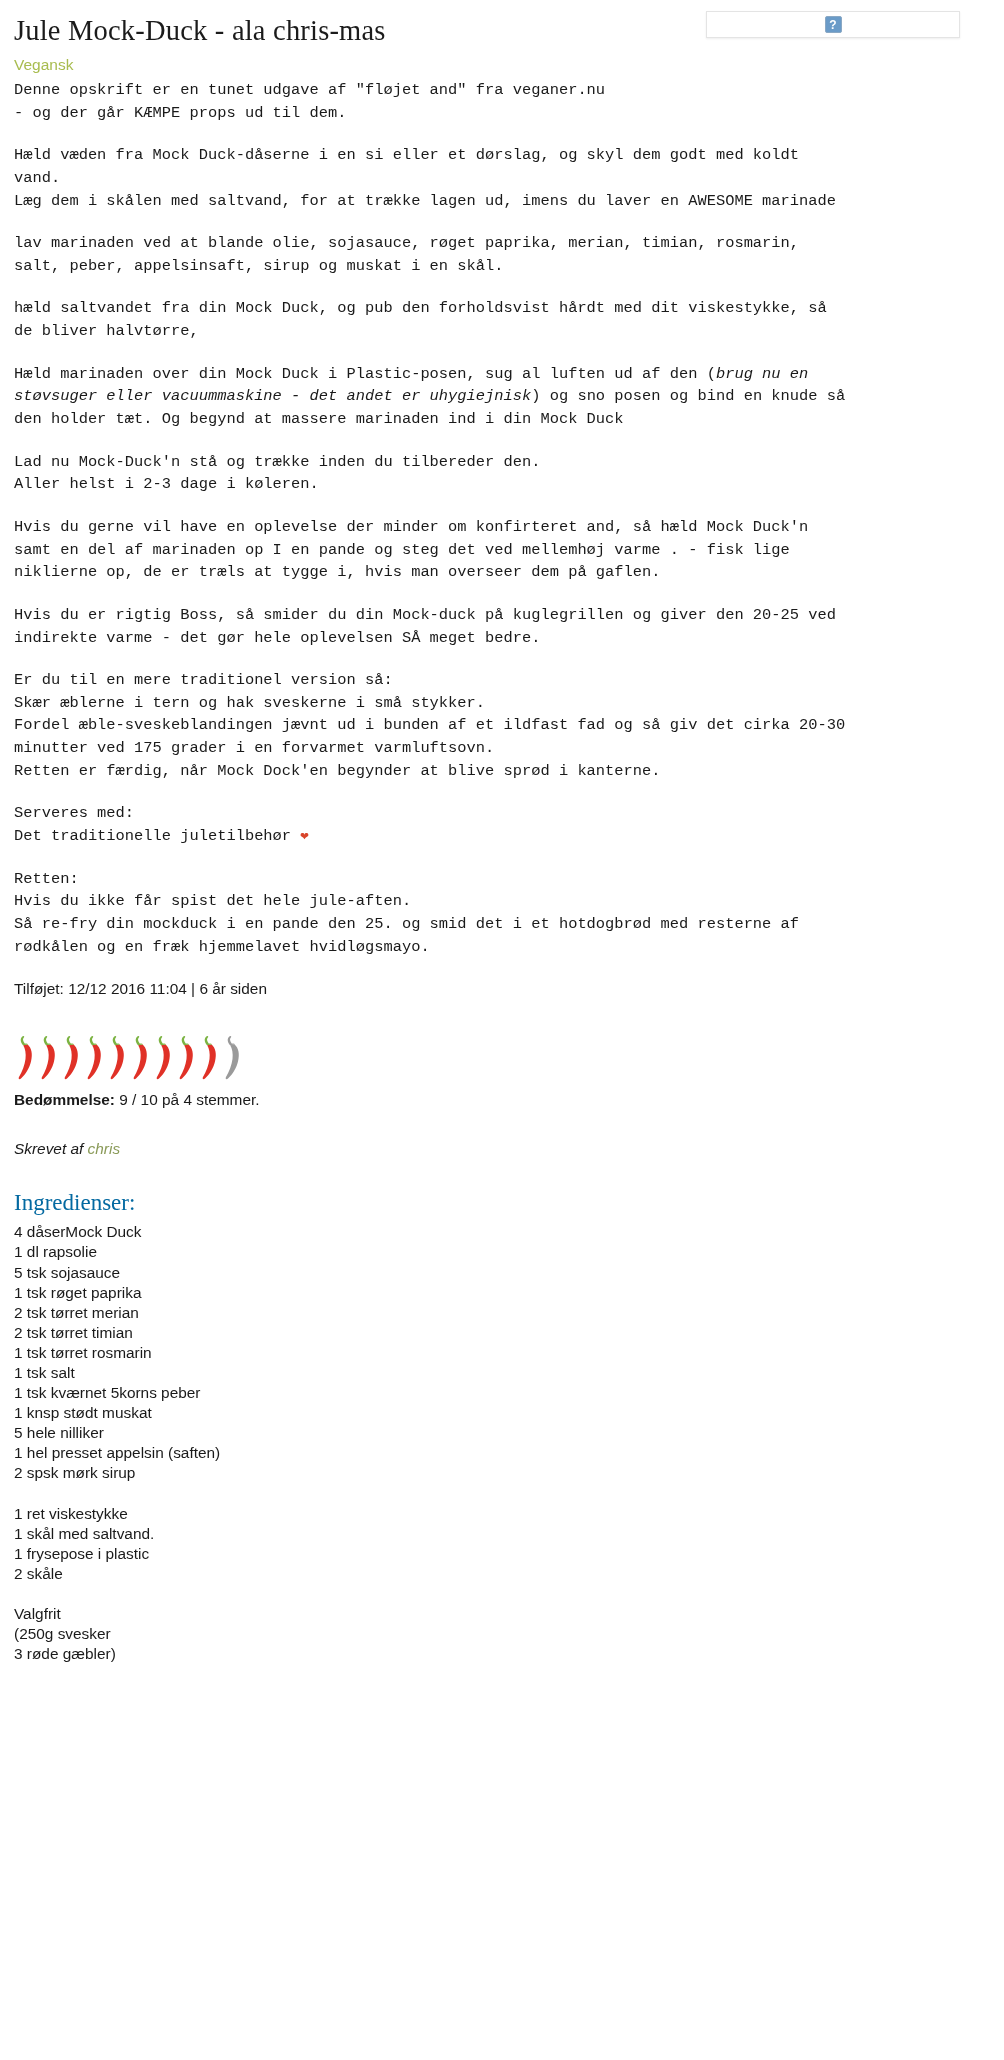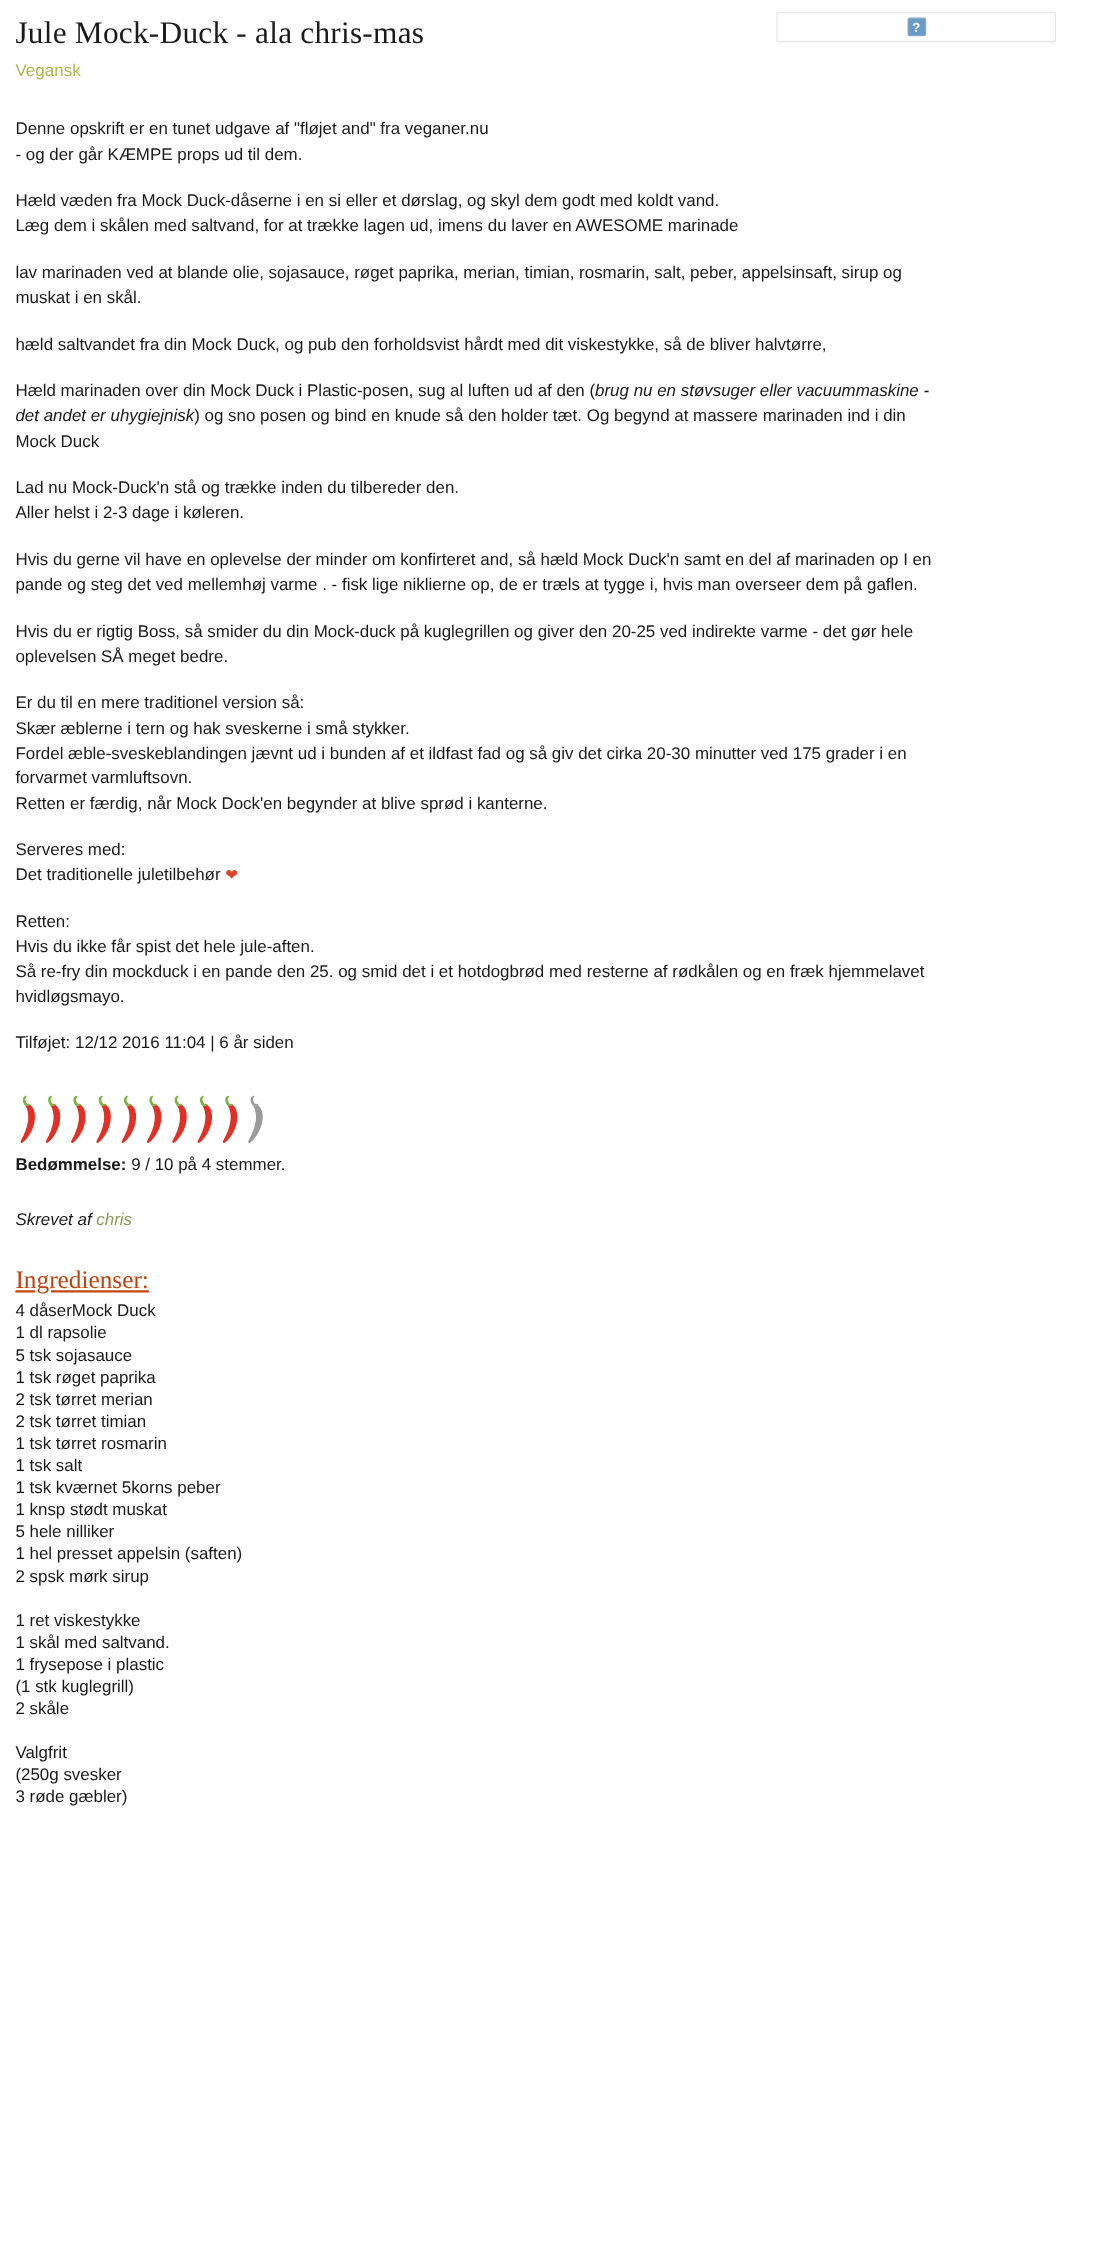--- a/index.html
+++ b/index.html
@@ -87,21 +87,21 @@
   .para {
     margin: 0 0 20px 0;
     font-size: 15.4px;
     line-height: 1.47;
     color: #1a1a1a;
     max-width: 935px;
   }
   .para:first-of-type { margin-top: 0; }
   .para em { font-style: italic; }
 
-  .body-start { margin-top: 32px; }
+  .body-start { margin-top: 4px; font-family: Liberation Mono, monospace; }
 
   
   .meta-line {
     margin: 0;
     padding: 0 0 0 14px;
     font-size: 15.4px;
     line-height: 1.47;
     color: #1a1a1a;
   }
 
@@ -145,23 +145,22 @@
   
   .ingredients-block {
     padding: 0 0 0 14px;
     margin-top: 30px;
   }
   .ingredients-heading {
     margin: 0 0 4px 0;
     font-family: "Liberation Serif", "DejaVu Serif", serif;
     font-size: 23px;
     font-weight: normal;
-    color: #c2410c;
+    color: #0369a1;
     line-height: 1.3;
-    text-decoration: underline;
   }
   .ing-list {
     list-style: none;
     margin: 0;
     padding: 0;
   }
   .ing-list li {
     font-size: 15.4px;
     line-height: 20.1px;
     color: #1a1a1a;
@@ -273,21 +272,20 @@
           <li>1 knsp stødt muskat</li>
           <li>5 hele nilliker</li>
           <li>1 hel presset appelsin (saften)</li>
           <li>2 spsk mørk sirup</li>
         </ul>
         <div class="ing-gap"></div>
         <ul class="ing-list">
           <li>1 ret viskestykke</li>
           <li>1 skål med saltvand.</li>
           <li>1 frysepose i plastic</li>
-          <li>(1 stk kuglegrill)</li>
           <li>2 skåle</li>
         </ul>
         <div class="ing-gap"></div>
         <ul class="ing-list">
           <li>Valgfrit</li>
           <li>(250g svesker</li>
           <li>3 røde gæbler)</li>
         </ul>
       </div>
   </div>

